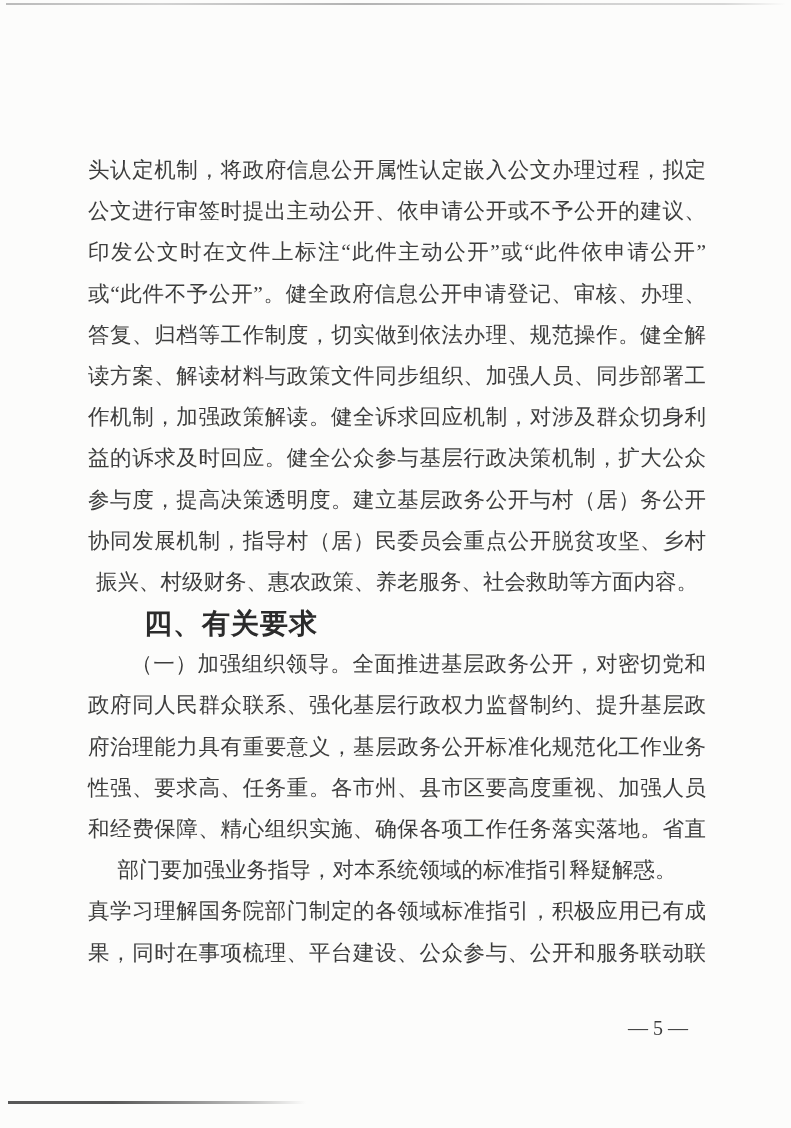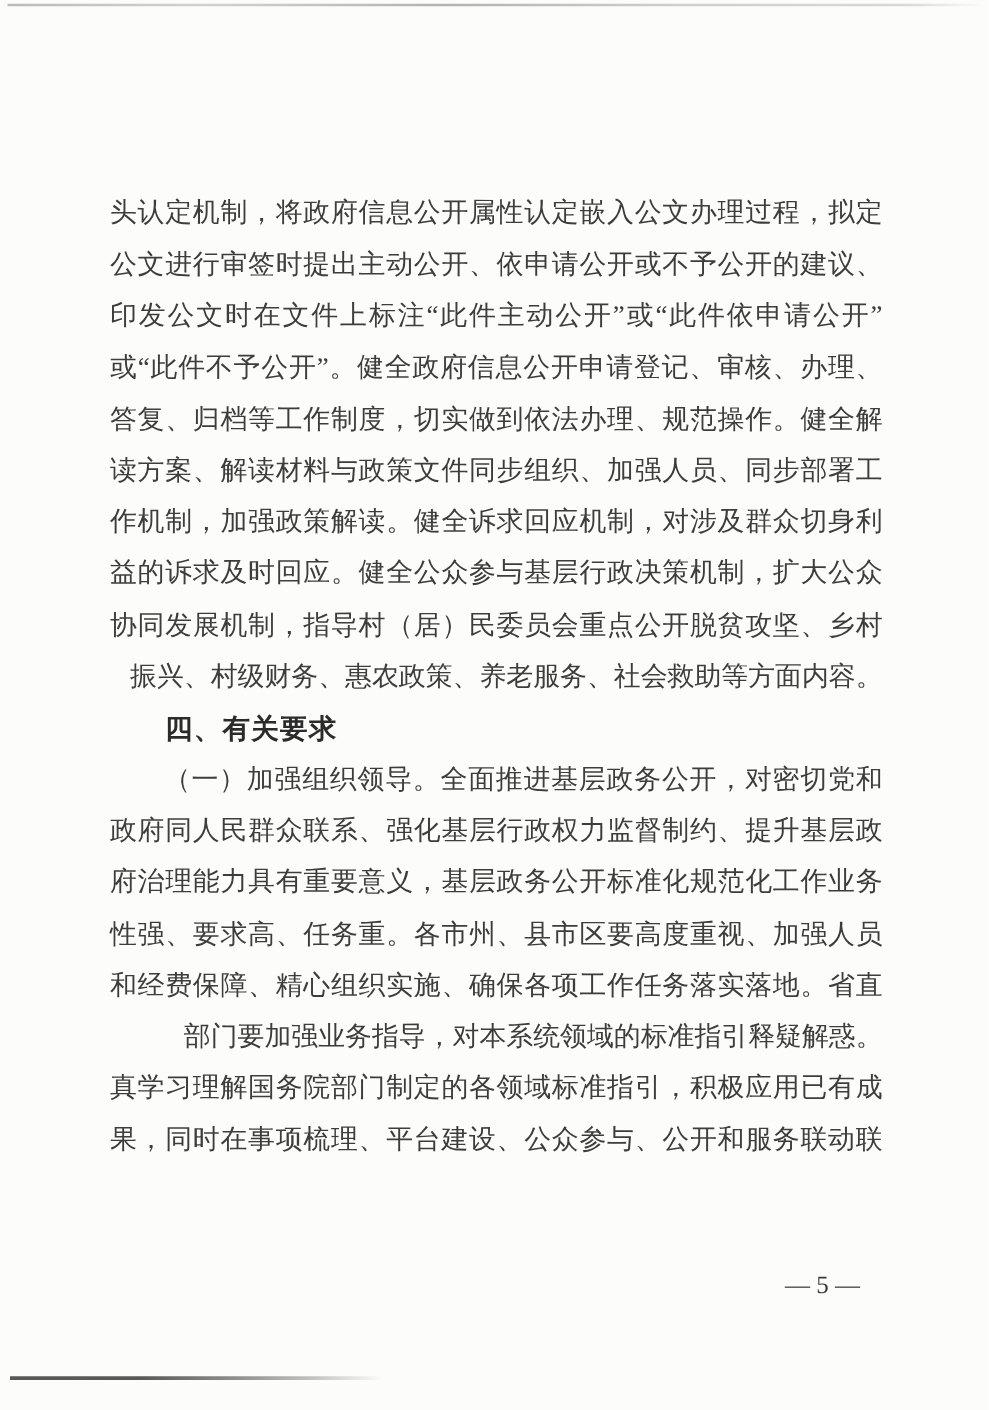--- a/index.html
+++ b/index.html
@@ -67,27 +67,27 @@
   .line.indent-full {
     white-space: normal;
     text-align: justify;
     text-align-last: justify;
     text-justify: inter-character;
   }
   .line.indent-full {
     text-indent: 2em;
   }
   .line.short {
-    text-align: right;
+    text-align: center;
   }
   .line.heading {
     font-family: "Liberation Sans", "DejaVu Sans", sans-serif;
     font-weight: 700;
     color: var(--heading);
-    font-size: 22px;
+    font-size: 28px;
     text-indent: 2em;
     letter-spacing: 1px;
   }
   .page-number {
     position: absolute;
     left: 88px;
     top: 1008px;
     width: 600px;
     text-align: right;
     font-size: 20px;
@@ -104,20 +104,21 @@
 
   <div class="body-block">
       <div class="line full">头认定机制，将政府信息公开属性认定嵌入公文办理过程，拟定</div>
       <div class="line full">公文进行审签时提出主动公开、依申请公开或不予公开的建议、</div>
       <div class="line full">印发公文时在文件上标注“此件主动公开”或“此件依申请公开”</div>
       <div class="line full">或“此件不予公开”。健全政府信息公开申请登记、审核、办理、</div>
       <div class="line full">答复、归档等工作制度，切实做到依法办理、规范操作。健全解</div>
       <div class="line full">读方案、解读材料与政策文件同步组织、加强人员、同步部署工</div>
       <div class="line full">作机制，加强政策解读。健全诉求回应机制，对涉及群众切身利</div>
       <div class="line full">益的诉求及时回应。健全公众参与基层行政决策机制，扩大公众</div>
+      <div class="line full">参与度，提高决策透明度。建立基层政务公开与村（居）务公开</div>
       <div class="line full">协同发展机制，指导村（居）民委员会重点公开脱贫攻坚、乡村</div>
       <div class="line short">振兴、村级财务、惠农政策、养老服务、社会救助等方面内容。</div>
       <div class="line heading">四、有关要求</div>
       <div class="line indent-full">（一）加强组织领导。全面推进基层政务公开，对密切党和</div>
       <div class="line full">政府同人民群众联系、强化基层行政权力监督制约、提升基层政</div>
       <div class="line full">府治理能力具有重要意义，基层政务公开标准化规范化工作业务</div>
       <div class="line full">性强、要求高、任务重。各市州、县市区要高度重视、加强人员</div>
       <div class="line full">和经费保障、精心组织实施、确保各项工作任务落实落地。省直</div>
       <div class="line short">部门要加强业务指导，对本系统领域的标准指引释疑解惑。</div>
       <div class="line full">真学习理解国务院部门制定的各领域标准指引，积极应用已有成</div>

